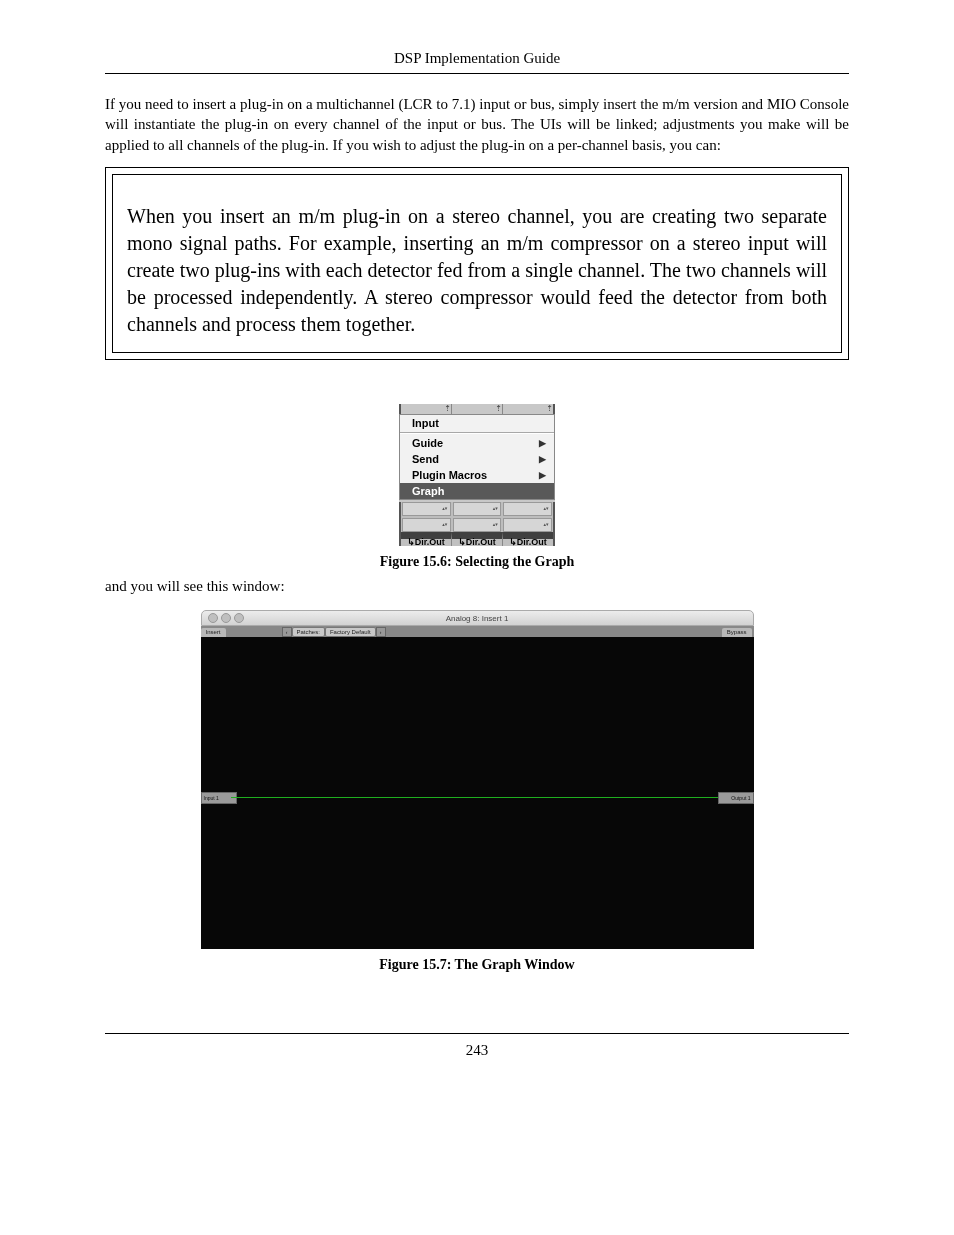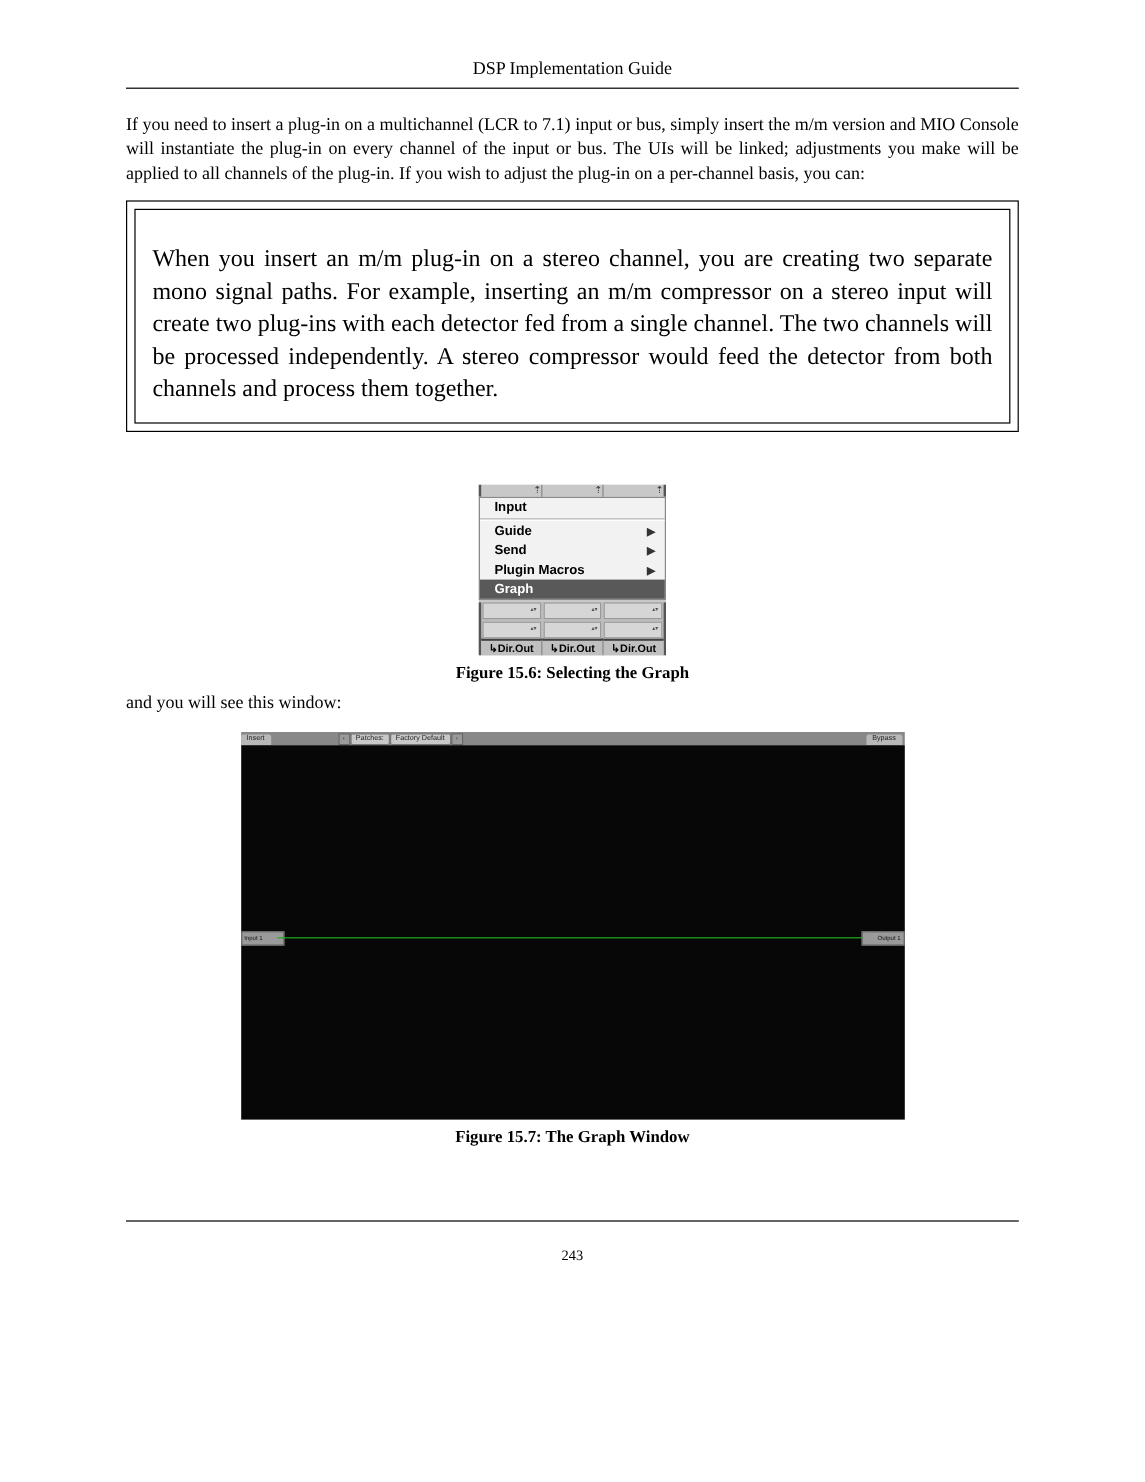--- a/index.html
+++ b/index.html
@@ -141,21 +141,21 @@
     background: #c0c0c0;
   }
   .dirout-cell {
     flex: 1;
     display: flex;
     align-items: center;
     justify-content: center;
     font-size: 9px;
     font-weight: bold;
     border-right: 1px solid #888;
-    border-top: 2px solid #404040;
+    border-top: 7px solid #404040;
   }
   .dirout-cell:last-child { border-right: none; }
   .fig-caption {
     font-size: 14px;
     font-weight: bold;
     margin-top: 8px;
     text-align: center;
     font-family: Liberation Serif, serif;
   }
 
@@ -289,23 +289,23 @@
     color: #111;
     display: flex;
     align-items: center;
     justify-content: flex-end;
     padding-right: 2px;
     border: 1px solid #666;
   }
 
   .footer {
     text-align: center;
-    font-size: 12px;
+    font-size: 15px;
     border-top: 1px solid #000;
-    padding-top: 21px;
+    padding-top: 8px;
     margin-top: 60px;
   }
 </style>
 </head>
 <body>
 
 <div class="page">
 
   <div class="header-title">DSP Implementation Guide</div>
 
@@ -375,20 +375,28 @@
         </div>
       </div>
     </div>
     <div class="fig-caption">Figure 15.6: Selecting the Graph</div>
   </div>
 
   <p class="body-para">and you will see this window:</p>
 
   <div class="figure157">
     <div class="graph-window">
+      <div class="gw-titlebar">
+        <div class="gw-traffic">
+          <div class="gw-dot"></div>
+          <div class="gw-dot"></div>
+          <div class="gw-dot"></div>
+        </div>
+        <div class="gw-title">Analog 8: Insert 1</div>
+      </div>
       <div class="gw-toolbar">
         <div class="gw-tb-left">
           <div class="gw-tab">Insert</div>
         </div>
         <div class="gw-toolbar-mid">
           <div class="gw-mini">‹</div>
           <div class="gw-chip">Patches:</div>
           <div class="gw-chip">Factory Default</div>
           <div class="gw-mini">›</div>
         </div>

